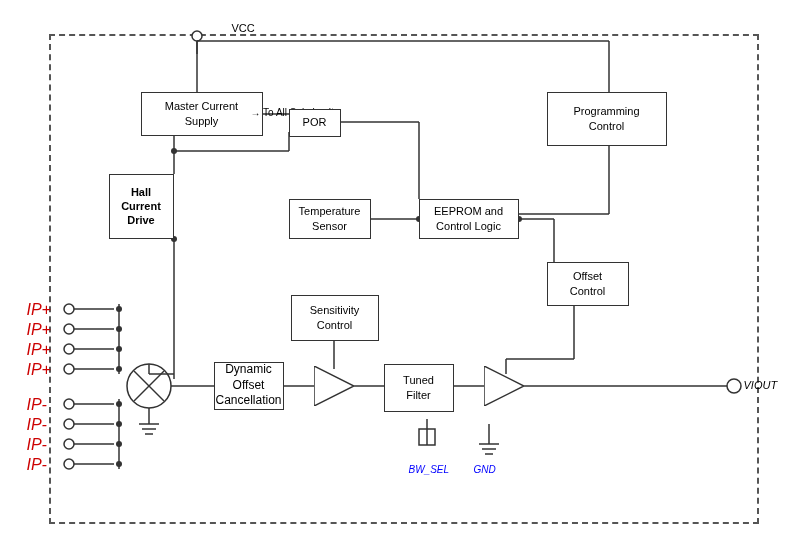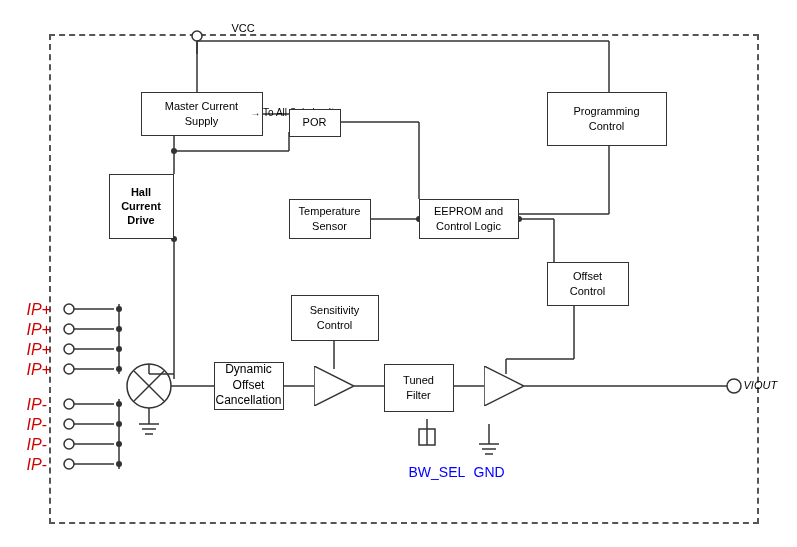--- a/index.html
+++ b/index.html
@@ -64,21 +64,22 @@
       color: #000;
     }
     .vcc-label {
       position: absolute;
       font-size: 11px;
       color: #000;
       margin-left: 48px;
     }
     .blue-label {
       color: #00f;
-      font-size: 14px;
+      font-size: 10px;
+      font-style: italic;
       position: absolute;
     }
   </style>
 </head>
 <body>
 
 <div class="diagram-container">
 
   <div class="outer-box"></div>
 

